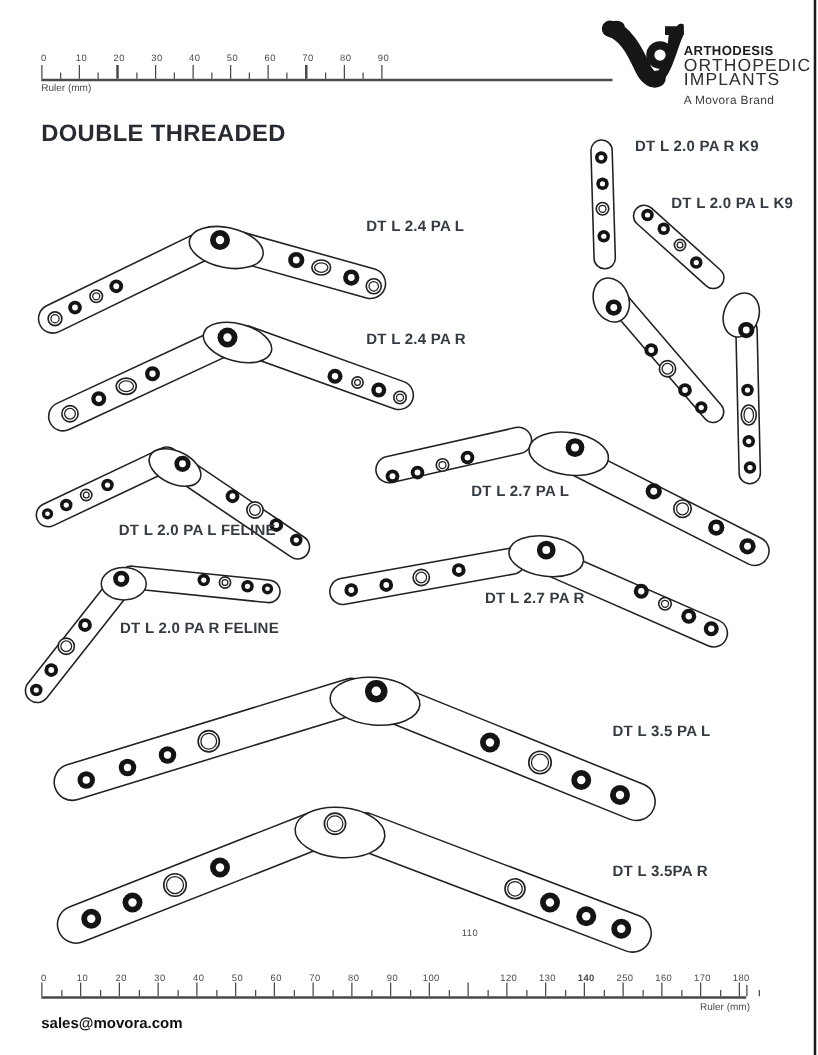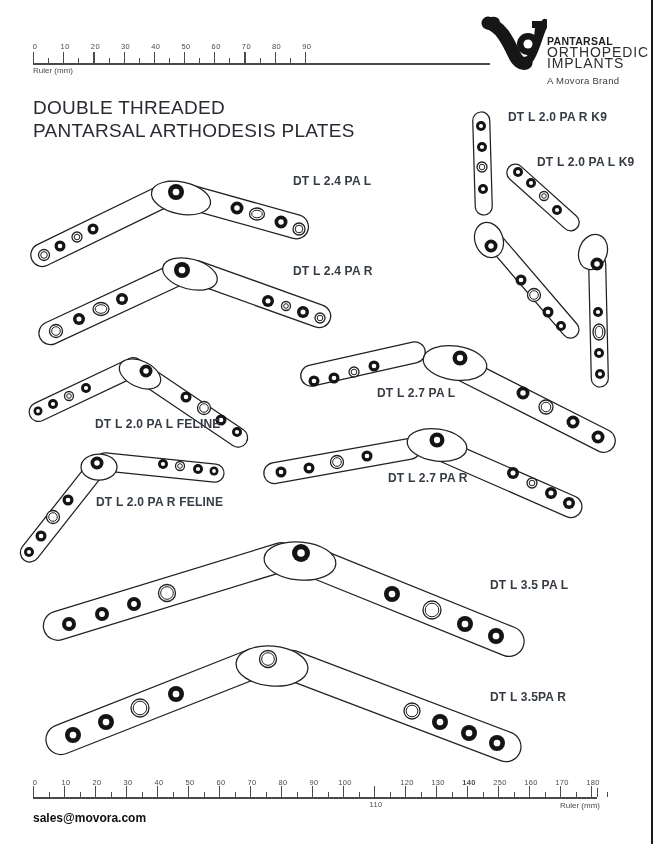--- a/index.html
+++ b/index.html
@@ -1,19 +1,19 @@
 <!DOCTYPE html>
 <html><head>
 <meta charset="utf-8">
 <style>
   html,body{margin:0;padding:0;background:#fff;}
   .page{position:relative;width:654px;height:844px;background:#ffffff;
         font-family:"Liberation Sans",sans-serif;overflow:hidden;}
   .abs{position:absolute;}
-  .page-title{position:absolute;left:33px;top:96px;font-size:19px;font-weight:normal;
+  .page-title{position:absolute;left:33px;top:96px;font-size:19px;font-weight:bold;
         color:#272b31;letter-spacing:.3px;line-height:23px;white-space:nowrap;}
   .plate-label{position:absolute;font-size:12px;font-weight:bold;color:#353b43;
         letter-spacing:.2px;white-space:nowrap;}
   .ruler-num{position:absolute;font-size:7.5px;color:#4a4a4a;transform:translateX(-50%);
         letter-spacing:.4px;}
   .tick{position:absolute;width:1.2px;background:#4a4a4a;}
   .ruler-line{position:absolute;height:1.5px;background:#4a4a4a;}
   .ruler-label{position:absolute;font-size:8px;color:#4a4a4a;}
   .logo-text{position:absolute;left:547px;top:36px;color:#1d1d1d;}
   .logo-text .l1{font-size:10.5px;font-weight:bold;letter-spacing:.3px;line-height:11px;}
@@ -64,29 +64,28 @@
   <svg class="abs" style="left:481px;top:12px;" width="66" height="62" viewBox="0 0 66 62">
     <ellipse cx="10" cy="11" rx="9" ry="6" transform="rotate(-18 10 11)" fill="#161616"></ellipse>
     <path d="M7,11 C19,14 26,27 33,42 C36,49 41,53 45,51" stroke="#161616" stroke-width="13" fill="none" stroke-linecap="round"></path>
     <path d="M45,51 C50,48 54,37 58,25 C60,19 62,14 64,11" stroke="#161616" stroke-width="8" fill="none" stroke-linecap="round"></path>
     <circle cx="47" cy="32" r="11" fill="#161616"></circle>
     <circle cx="47" cy="32" r="4.5" fill="#ffffff"></circle>
     <rect x="51" y="9" width="15" height="7" fill="#161616"></rect>
     <path d="M54,16 L61,16 L58,35 L52,33 Z" fill="#161616"></path>
   </svg>
   <div class="logo-text">
-    <div class="l1">PANTARSAL</div>
+    <div class="l1">ARTHODESIS</div>
     <div class="l2">ORTHOPEDIC</div>
     <div class="l3">IMPLANTS</div>
     <div class="tag">A Movora Brand</div>
   </div>
 
   <div class="page-title">
     <div>DOUBLE THREADED</div>
-    <div>PANTARSAL ARTHODESIS PLATES</div>
   </div>
 
   <svg id="plates-svg" class="abs" style="left:0;top:0;" width="654" height="844" viewBox="0 0 654 844">
       <g>
         <rect x="23.707837554236065" y="212.5" width="164.58432489152787" height="23" rx="11.5" ry="11.5" fill="#fff" stroke="#1f2125" stroke-width="1.25" transform="rotate(-25.942295489871675 106 224)"></rect>
         <rect x="169.39546756758457" y="199" width="141.20906486483085" height="24" rx="12" ry="12" fill="#fff" stroke="#1f2125" stroke-width="1.25" transform="rotate(15.610988533679654 240 211)"></rect>
         <ellipse cx="181" cy="198" rx="30" ry="16" fill="#fff" stroke="#1f2125" stroke-width="1.25" transform="rotate(12 181 198)"></ellipse>
         <circle cx="44" cy="255" r="5.5" fill="#fff" stroke="#1f2125" stroke-width="1.3"></circle>
         <circle cx="44" cy="255" r="3.3" fill="none" stroke="#1f2125" stroke-width="1"></circle>
         <circle cx="60" cy="246" r="5.5" fill="#141414"></circle>
@@ -344,21 +343,21 @@
     <div class="tick" style="left:467px;top:786px;height:11px;"></div>
     <div class="ruler-num" style="left:469px;top:778px;font-weight:bold;">140</div>
     <div class="tick" style="left:451.5px;top:792px;height:5px;"></div>
     <div class="tick" style="left:436px;top:786px;height:11px;"></div>
     <div class="ruler-num" style="left:438px;top:778px;">130</div>
     <div class="tick" style="left:420.5px;top:792px;height:5px;"></div>
     <div class="tick" style="left:405px;top:786px;height:11px;"></div>
     <div class="ruler-num" style="left:407px;top:778px;">120</div>
     <div class="tick" style="left:389.5px;top:792px;height:5px;"></div>
     <div class="tick" style="left:374px;top:786px;height:11px;"></div>
-    <div class="ruler-num" style="left:376px;top:800px;">110</div>
+    <div class="ruler-num" style="left:376px;top:742px;">110</div>
     <div class="tick" style="left:358.5px;top:792px;height:5px;"></div>
     <div class="tick" style="left:343px;top:786px;height:11px;"></div>
     <div class="ruler-num" style="left:345px;top:778px;">100</div>
     <div class="tick" style="left:327.5px;top:792px;height:5px;"></div>
     <div class="tick" style="left:312px;top:786px;height:11px;"></div>
     <div class="ruler-num" style="left:314px;top:778px;">90</div>
     <div class="tick" style="left:296.5px;top:792px;height:5px;"></div>
     <div class="tick" style="left:281px;top:786px;height:11px;"></div>
     <div class="ruler-num" style="left:283px;top:778px;">80</div>
     <div class="tick" style="left:265.5px;top:792px;height:5px;"></div>

